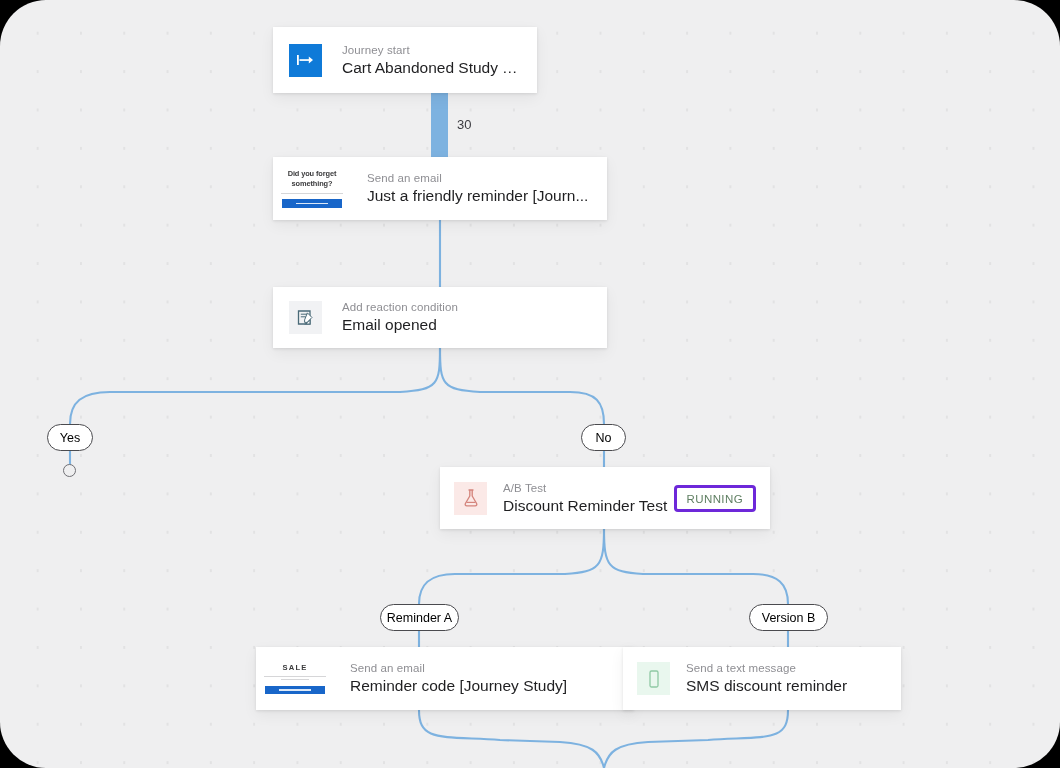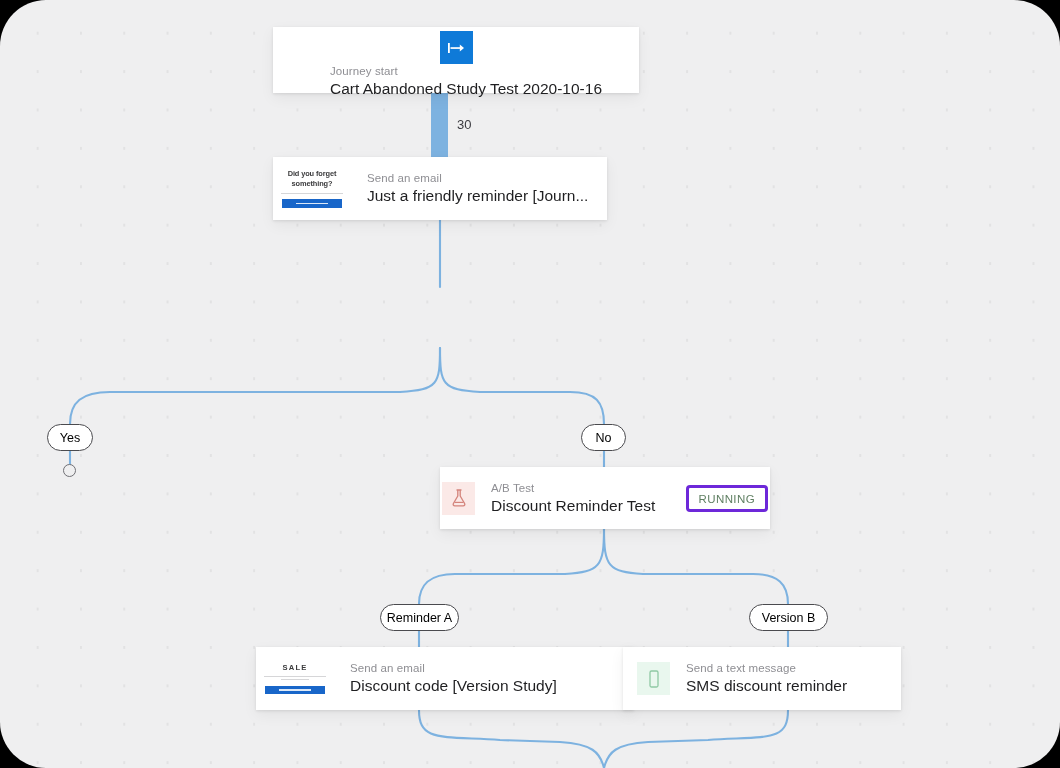--- a/index.html
+++ b/index.html
@@ -78,23 +78,22 @@
     color: #1f1f21;
     line-height: 1.2;
     white-space: nowrap;
     overflow: hidden;
     text-overflow: ellipsis;
   }
 
   
   #node-start {
     left: 273px; top: 27px;
-    width: 366px; height: 66px;
+    width: 264px; height: 66px;
     padding: 4px 16px;
-    flex-direction: column;
   }
   .icon-square {
     width: 33px; height: 33px;
     display: flex; align-items: center; justify-content: center;
   }
   .icon-start {
     background: #0f7ad8;
   }
   #node-start .node-text { margin-left: 20px; }
 
@@ -152,21 +151,21 @@
   .icon-condition {
     background: #f1f2f4;
     width: 33px; height: 33px;
   }
   #node-condition .node-text { margin-left: 20px; }
 
   
   #node-abtest {
     left: 440px; top: 467px;
     width: 330px; height: 62px;
-    padding: 0 2px;
+    padding: 0 14px;
   }
   .icon-flask {
     background: #fbe9e7;
     width: 33px; height: 33px;
   }
   #node-abtest .node-text { margin-left: 16px; }
   .badge {
     flex: 0 0 auto;
     border: 3px solid #6d28d9;
     border-radius: 4px;
@@ -304,20 +303,37 @@
       <div class="thumb-cta">
         <div class="thumb-cta-bar"></div>
       </div>
     </div>
     <div class="node-text">
       <div class="node-sub">Send an email</div>
       <div class="node-title">Just a friendly reminder [Journ...</div>
     </div>
   </div>
 
+  <div class="node" id="node-condition">
+    <div class="node-icon-wrap">
+      <div class="icon-square icon-condition">
+        <svg width="20" height="20" viewBox="0 0 20 20">
+          <path d="M2.5,3 L14,3 L14,16 L2.5,16 Z" fill="none" stroke="#4a6a78" stroke-width="1.3"></path>
+          <path d="M9.5,16 L14,16 L14,11.5 Z" fill="#ffffff" stroke="#4a6a78" stroke-width="1.1"></path>
+          <path d="M11,5.2 L16.6,10.8 L10.6,16.8 L7.6,16.8 L7.6,13.8 Z" fill="#ffffff" stroke="#4a6a78" stroke-width="1.2" transform="translate(0.4,-1.2) scale(0.82) translate(2.4,2.2)"></path>
+          <line x1="4.8" y1="6.2" x2="11.2" y2="6.2" stroke="#4a6a78" stroke-width="1"></line>
+          <line x1="4.8" y1="8.8" x2="9.6" y2="8.8" stroke="#4a6a78" stroke-width="1"></line>
+        </svg>
+      </div>
+    </div>
+    <div class="node-text">
+      <div class="node-sub">Add reaction condition</div>
+      <div class="node-title">Email opened</div>
+    </div>
+  </div>
 
   <div class="pill" id="pill-yes">Yes</div>
   <div class="pill" id="pill-no">No</div>
   <div id="endpoint-yes"></div>
 
   <div class="node" id="node-abtest">
     <div class="node-icon-wrap">
       <div class="icon-square icon-flask">
         <svg width="18" height="20" viewBox="0 0 18 20">
           <path d="M7,2 L11,2 M7.8,2 L7.8,8 L3.4,15.5 C2.8,16.6 3.5,17.8 4.8,17.8 L13.2,17.8 C14.5,17.8 15.2,16.6 14.6,15.5 L10.2,8 L10.2,2" fill="none" stroke="#d4847c" stroke-width="1.35" stroke-linejoin="round" stroke-linecap="round"></path>
@@ -341,21 +357,21 @@
       <div class="thumb-lines">
         <div class="thumb-line"></div>
         <div class="thumb-line" style="width:28px;margin-left:17px;"></div>
       </div>
       <div class="thumb-cta">
         <div class="thumb-cta-bar"></div>
       </div>
     </div>
     <div class="node-text">
       <div class="node-sub">Send an email</div>
-      <div class="node-title">Discount code [Version Study]</div>
+      <div class="node-title">Reminder code [Journey Study]</div>
     </div>
   </div>
 
   <div class="node" id="node-sms">
     <div class="node-icon-wrap">
       <div class="icon-square icon-sms">
         <svg width="14" height="20" viewBox="0 0 14 20">
           <rect x="3" y="2" width="8" height="16" rx="1.5" fill="none" stroke="#8fc9a4" stroke-width="1.3"></rect>
         </svg>
       </div>

